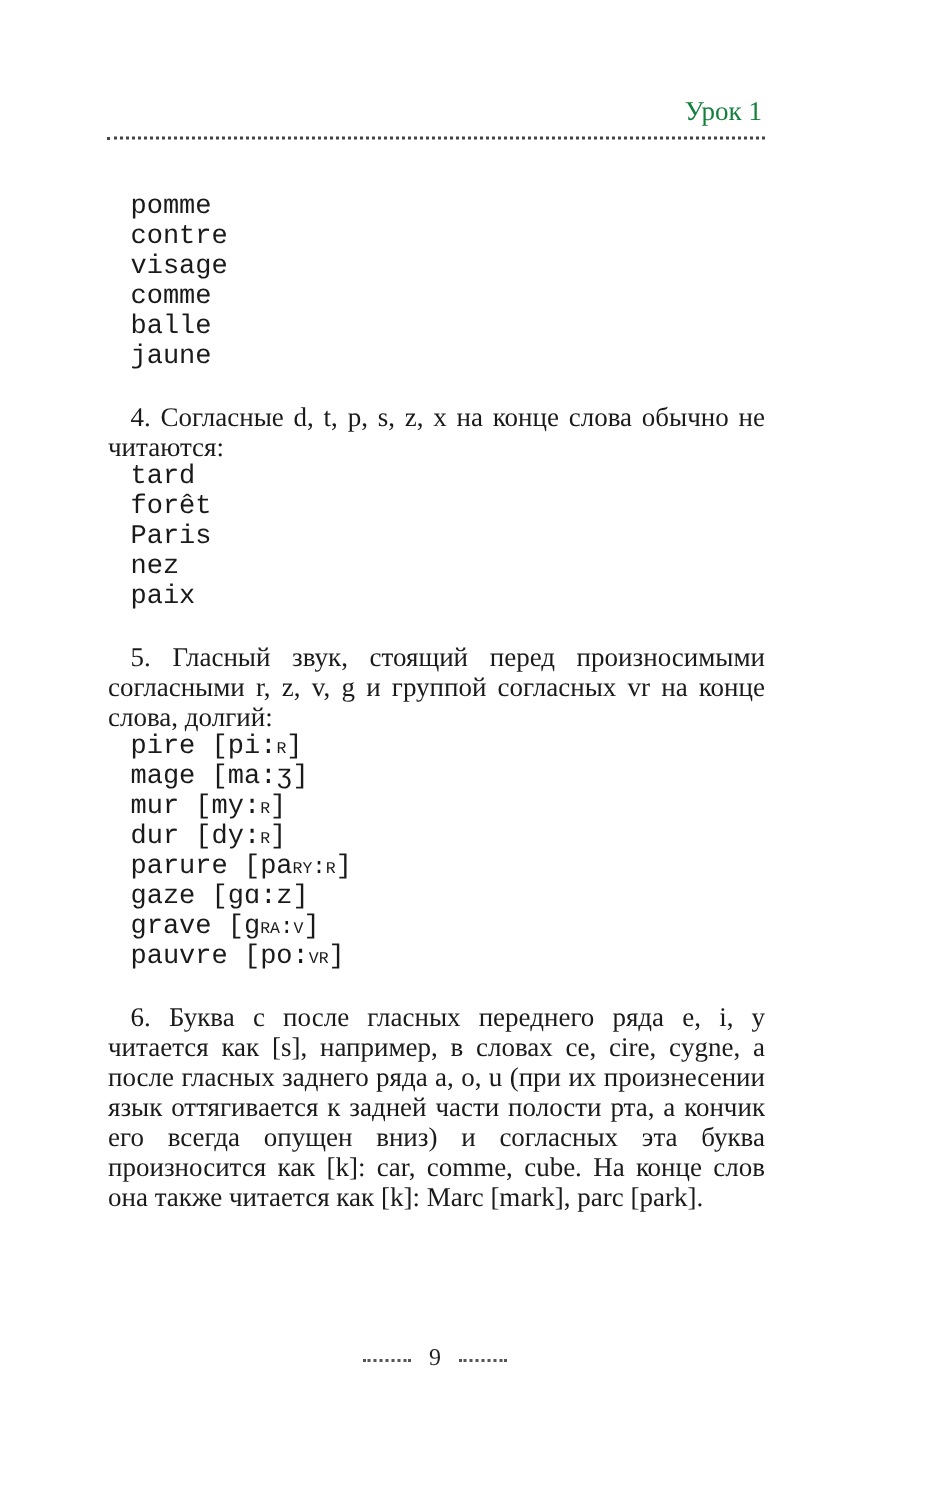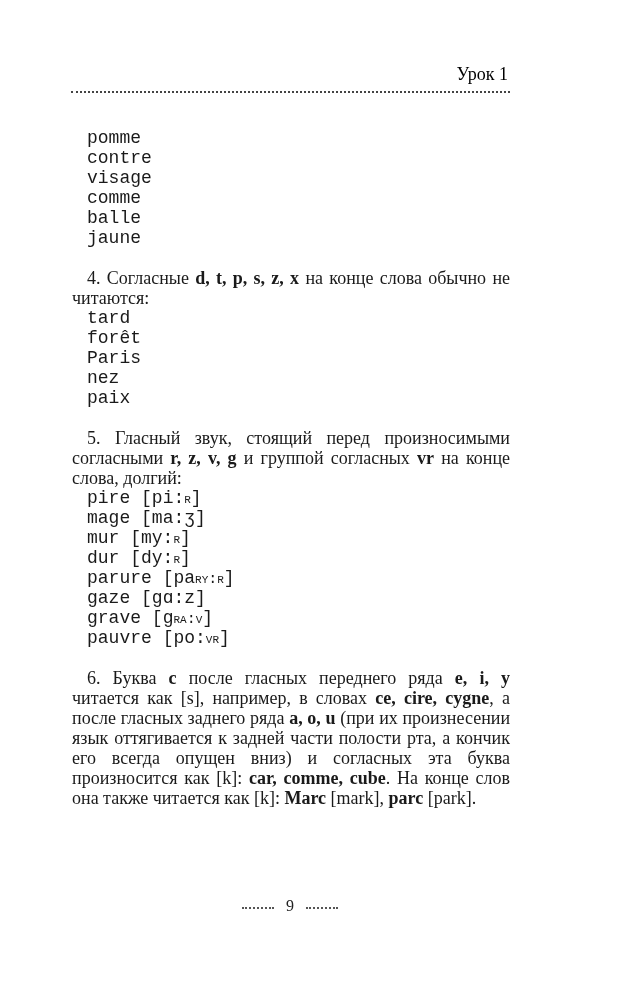--- a/index.html
+++ b/index.html
@@ -14,21 +14,21 @@
       overflow: hidden;
       font-family: "Liberation Serif", "DejaVu Serif", serif;
       color: #1a1a1a;
     }
     .running-head {
       position: absolute;
       right: 110px;
       top: 64px;
       font-size: 18px;
       line-height: 20px;
-      color: #000000;
+      color: #15803d;
     }
     .head-rule {
       position: absolute;
       left: 71px;
       width: 439px;
       top: 91px;
       height: 0;
       border-top: 2px dotted #444;
     }
     .content {
@@ -52,21 +52,21 @@
     }
     .gap {
       height: 20px;
     }
     .para {
       text-align: justify;
       text-indent: 15px;
       margin: 0;
     }
     .para b {
-      font-weight: bold;
+      font-weight: normal;
     }
     .sc {
       font-variant: small-caps;
       text-transform: lowercase;
       font-size: 15px;
     }
     .folio {
       position: absolute;
       top: 896px;
       left: 0;

